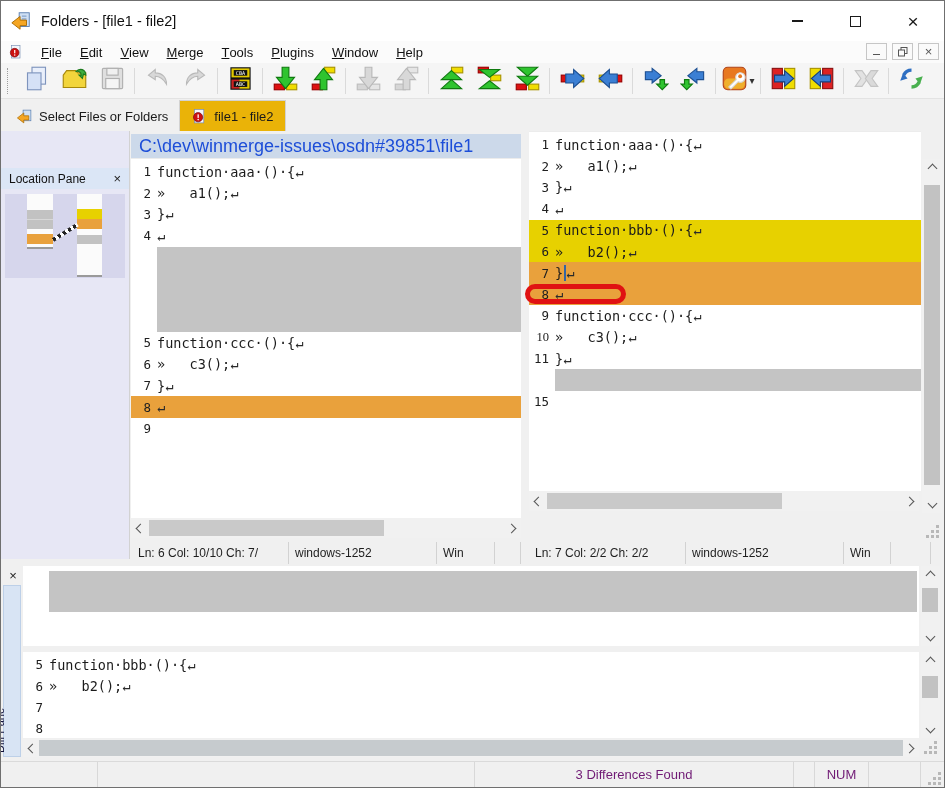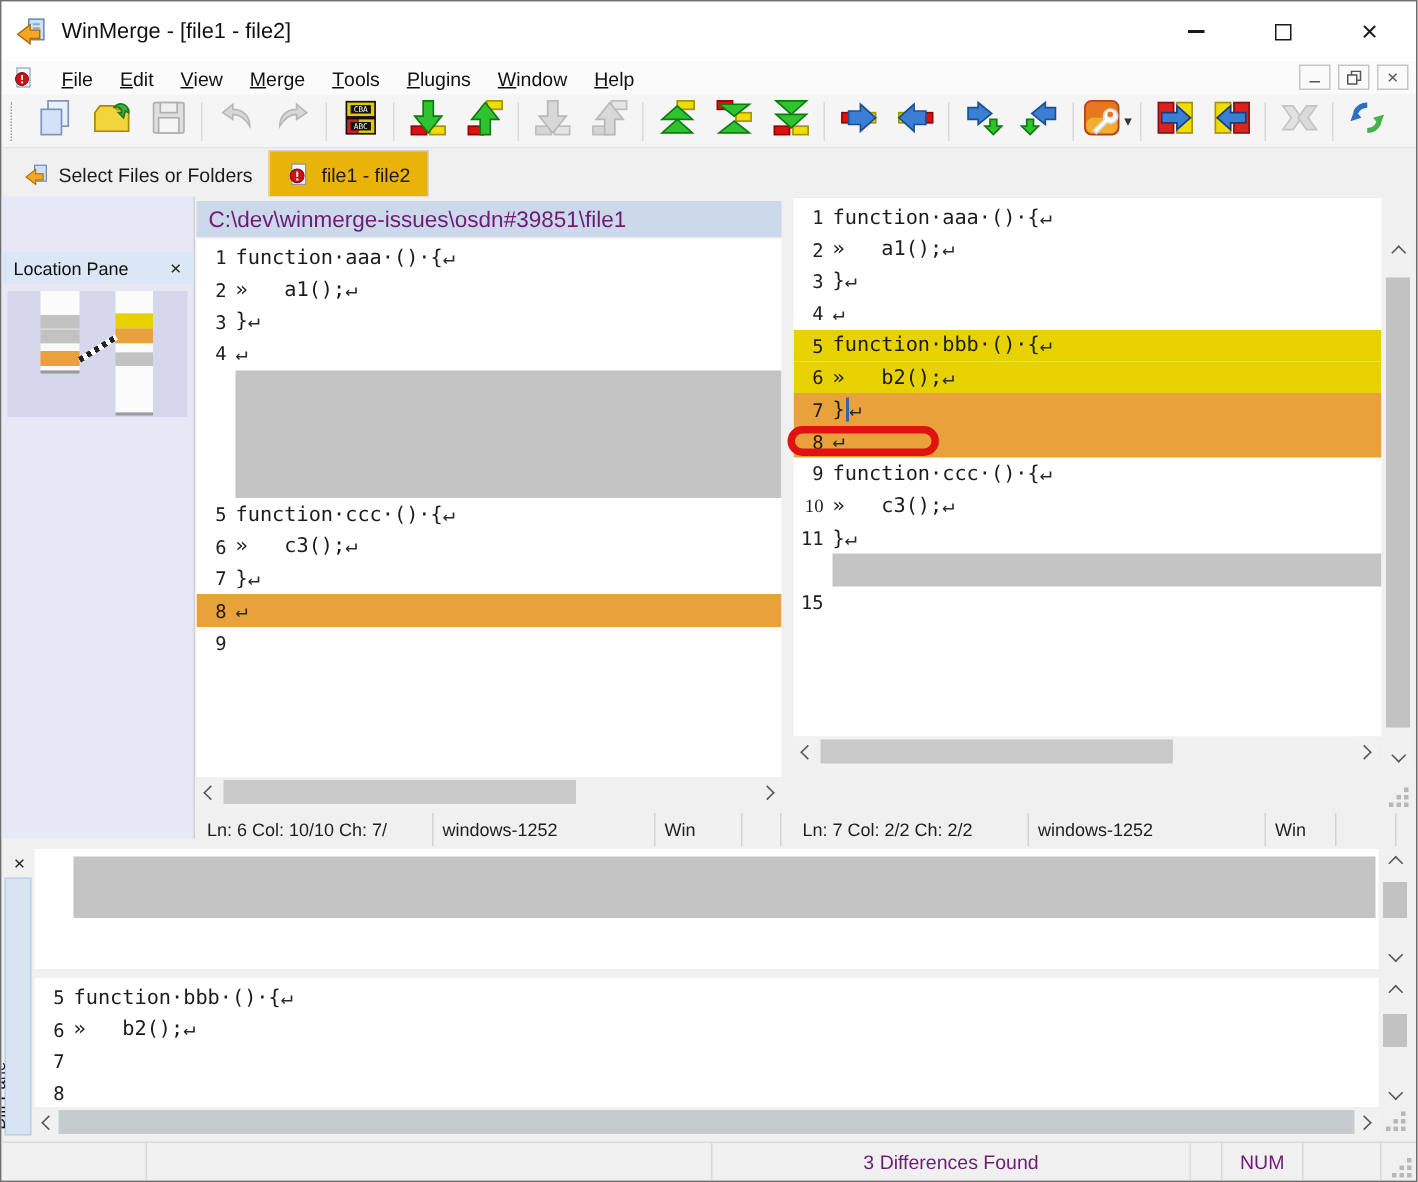--- a/index.html
+++ b/index.html
@@ -53,21 +53,21 @@
   .locbar { position:absolute; top:0; }
   .locbar div { width:100%; }
   .loc-connector { position:absolute; height:4px;
       background:repeating-linear-gradient(90deg,#222 0 3px,#fff 3px 6px);
       transform-origin:0 50%; }
 
   .fpane { position:absolute; top:0; height:407px; }
   .fpane.leftp { left:130px; width:390px; }
   .fpane.rightp { left:528px; width:392px; }
   .fpane-header { margin-top:3px; height:24px; display:flex; align-items:center; padding:0 8px;
-                  font-size:15px; color:#701a75; white-space:nowrap; overflow:hidden; }
+                  font-size:18px; color:#1d4ed8; white-space:nowrap; overflow:hidden; }
   .leftp .fpane-header { background:#ccd9ea; }
   .rightp .fpane-header { background:#a5bedd; width:396px; }
   .fpane-content { height:360px; background:#ffffff; overflow:hidden; padding-top:2px; border-top:1px solid #ececec; }
 
   .code-row { height:21.4px; display:flex; align-items:center; white-space:pre;
               font-family:"DejaVu Sans Mono", monospace; font-size:13.5px; color:#1b1b1b; }
   .gut { text-align:right; padding-right:6px; flex:none; font-size:12.5px; color:#202020; }
   .bg-yellow { background:var(--diff-color); }
   .bg-orange { background:var(--seldiff-color); }
   .ghost { background:var(--ghost-color); }
@@ -130,21 +130,21 @@
 
 <div class="window">
 
   <div class="titlebar">
     <svg class="app-icon" viewBox="0 0 24 24">
       <rect x="10" y="3" width="11" height="15" fill="#cfe0f4" stroke="#5a7fb0"></rect>
       <rect x="13" y="6" width="5" height="1.4" fill="#8aa6cd"></rect>
         <rect x="13" y="9" width="5" height="1.4" fill="#8aa6cd"></rect>
       <path d="M2 14l9-7v4h7v6h-7v4z" fill="#f5a623" stroke="#a96a00"></path>
     </svg>
-    <span class="title-text">WinMerge - [file1 - file2]</span>
+    <span class="title-text">Folders - [file1 - file2]</span>
     <div class="win-controls">
       <div class="win-btn">
           <span class="min-glyph"></span>
         </div>
       <div class="win-btn">
           <span class="max-glyph"></span>
         </div>
       <div class="win-btn">
           <span class="close-glyph">×</span>
         </div>

